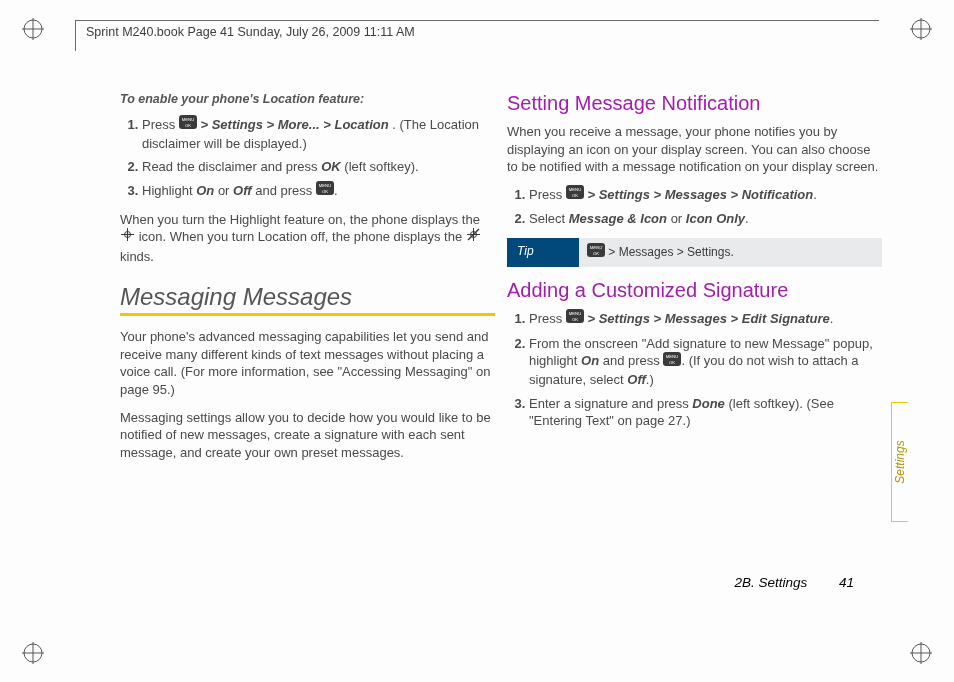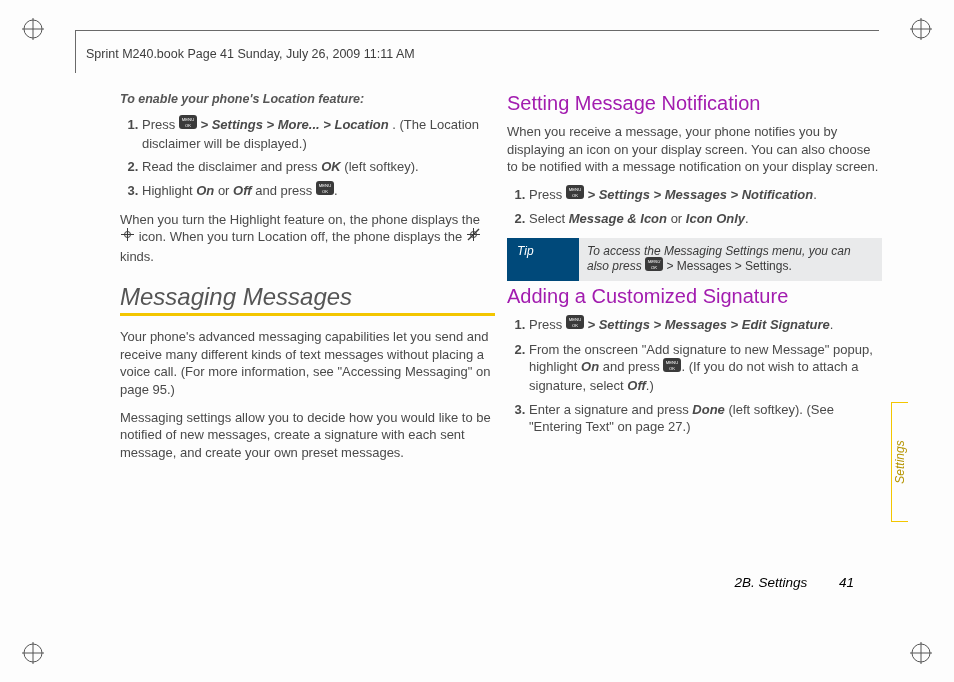--- a/index.html
+++ b/index.html
@@ -15,25 +15,25 @@
     box-sizing: border-box;
   }
   .cropmark { position: absolute; width: 22px; height: 22px; }
   .cropmark svg { width: 22px; height: 22px; }
   .cm-tl { top: 18px; left: 22px; }
   .cm-tr { top: 18px; right: 22px; }
   .cm-bl { bottom: 18px; left: 22px; }
   .cm-br { bottom: 18px; right: 22px; }
   .top-rule {
     position: absolute;
-    top: 30px; left: 75px; right: 75px;
+    top: 20px; left: 75px; right: 75px;
     border-top: 1px solid #6a6a6a;
     height: 26px;
     border-left: 1px solid #6a6a6a;
-    padding: 16px 0 0 10px;
+    padding: 4px 0 0 10px;
     font-size: 12.5px;
     color: #3d3d3d;
   }
   .page {
     position: absolute;
     top: 92px;
     left: 120px;
     right: 72px;
     bottom: 82px;
     display: flex;
@@ -59,21 +59,21 @@
     color: #555;
     margin: 18px 0 2px 0;
   }
   .yellow-hr { height: 3px; background: #f3c600; margin: 0 0 12px 0; }
   h2.subhead { font-size: 20px; font-weight: normal; color: #a21caf; margin: 0 0 8px 0; }
   .menu-icon, .loc-icon, .loc-off-icon {
     display: inline-block; vertical-align: middle; position: relative; top: -1px;
   }
   .menu-icon svg { width: 18px; height: 14px; }
   .loc-icon svg, .loc-off-icon svg { width: 15px; height: 15px; }
-  .tipbox { display: flex; margin: 8px 0 4px 0; font-size: 12px; }
+  .tipbox { display: flex; margin: 8px 0 12px 0; font-size: 12px; }
   .tip-label {
     background: #00497a; color: #fff; font-style: italic;
     padding: 6px 10px; flex: 0 0 52px; display: flex; align-items: flex-start;
   }
   .tip-body {
     background: #e9eaeb; color: #3a3a3a; font-style: italic;
     padding: 6px 8px; flex: 1;
   }
   .tip-body .noit { font-style: normal; }
   .side-tab {
@@ -229,21 +229,20 @@
         <span>Select </span>
         <span class="bi">Message &amp; Icon</span>
         <span> or </span>
         <span class="bi">Icon Only</span><span>.</span>
       </li>
     </ol>
 
     <div class="tipbox">
       <div class="tip-label">Tip</div>
       <div class="tip-body">
-        <span>To access the Messaging Settings menu, you can also press </span>
         <span class="menu-icon">
           <svg viewBox="0 0 18 14">
               <rect x="0" y="0" width="18" height="14" rx="3" fill="#3a3a3a"></rect>
               <text x="9" y="6" text-anchor="middle" fill="#fff" font-size="4.2" font-family="Arial">MENU</text>
               <text x="9" y="11.5" text-anchor="middle" fill="#fff" font-size="4.2" font-family="Arial">OK</text>
             </svg>
         </span>
         <span class="noit"> &gt; Messages &gt; Settings.</span>
       </div>
     </div>

